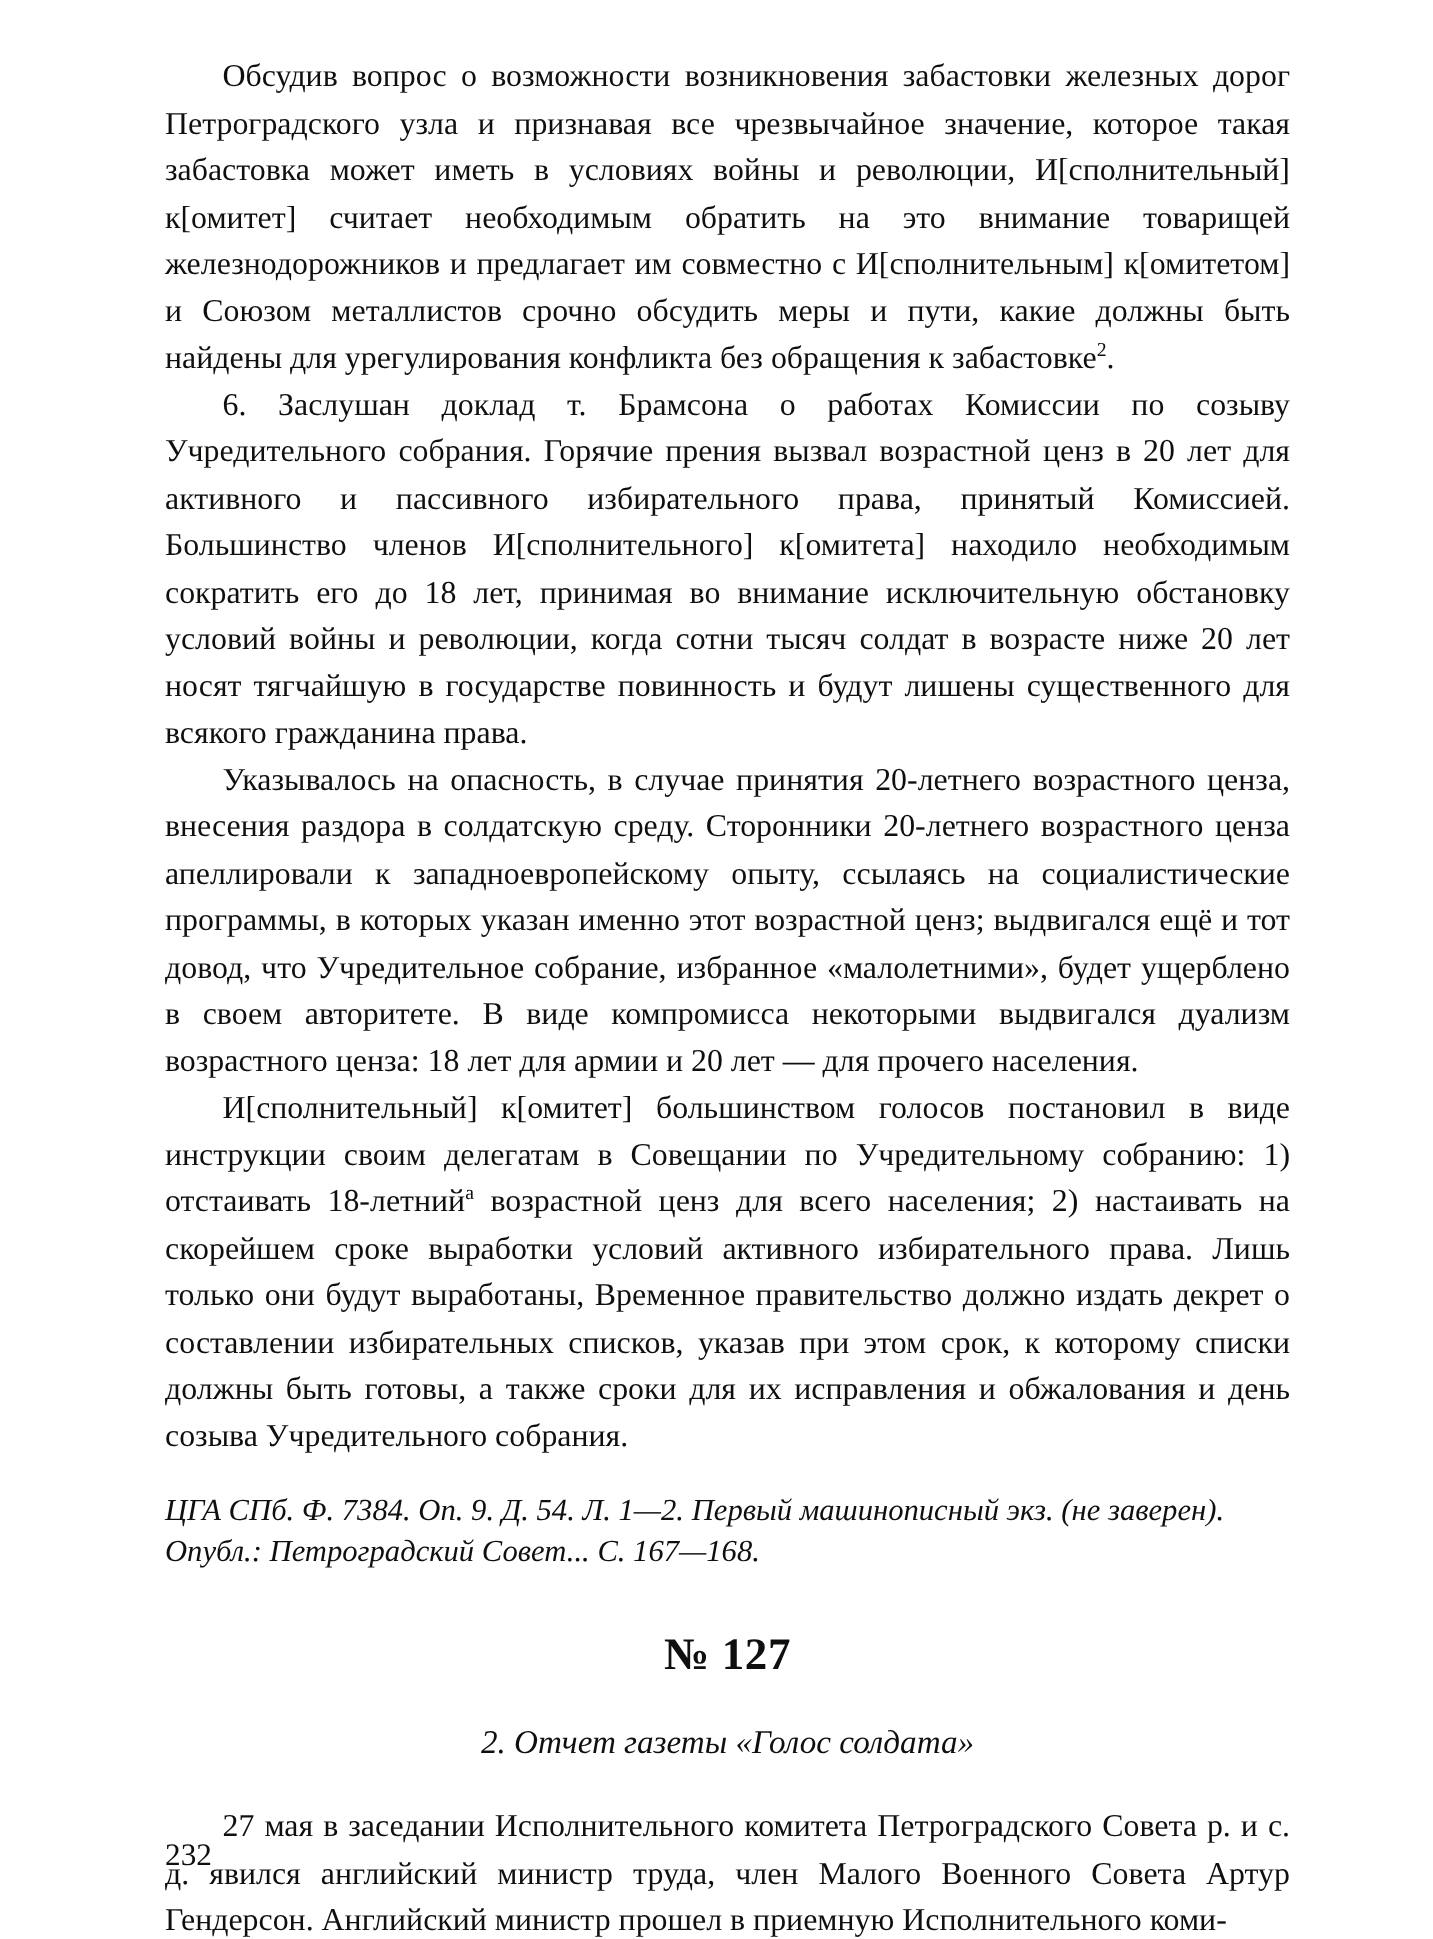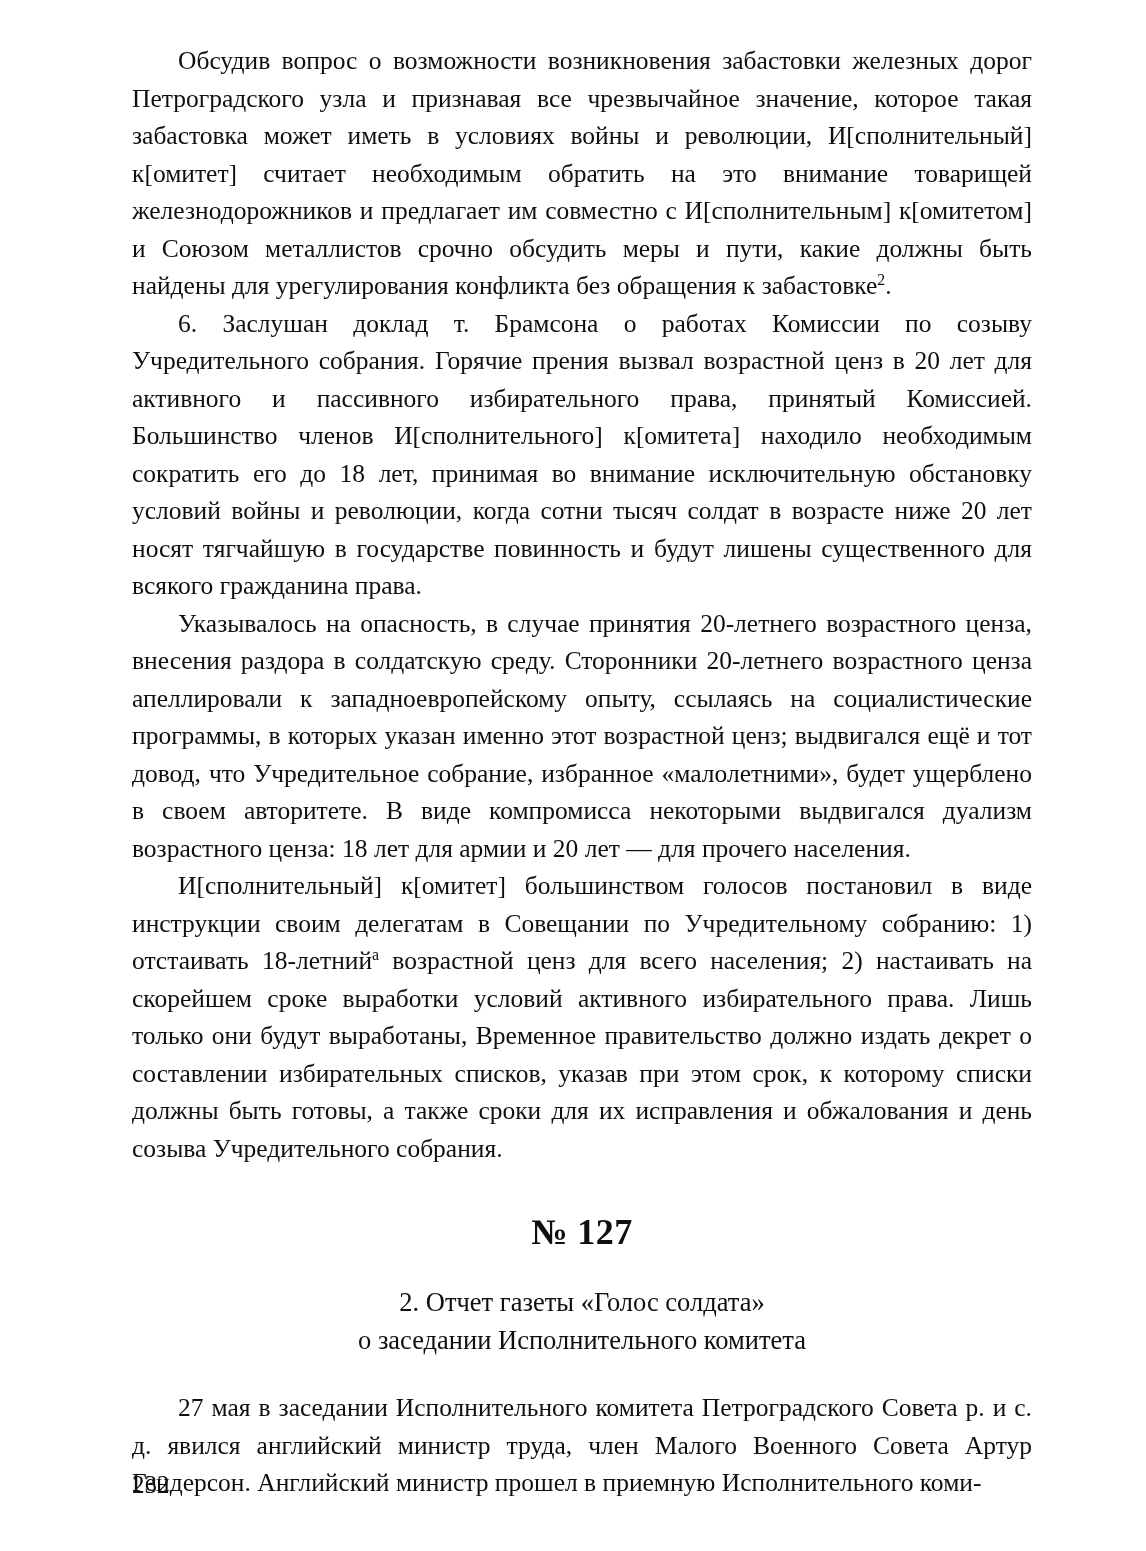--- a/index.html
+++ b/index.html
@@ -51,20 +51,21 @@
   }
   .doc-number {
     text-align: center;
     font-size: 36px;
     font-weight: bold;
     margin-top: 44px;
     letter-spacing: 0.5px;
   }
   .doc-title {
     text-align: center;
+    font-style: italic;
     font-size: 26.5px;
     line-height: 38px;
     margin-top: 30px;
   }
   .after-title {
     margin-top: 30px;
   }
   .page-number {
     position: absolute;
     left: 132px;
@@ -83,26 +84,29 @@
 
 
     <p>6. Заслушан доклад т. Брамсона о работах Комиссии по созыву Учредительного собрания. Горячие прения вызвал возрастной ценз в 20 лет для активного и пассивного избирательного права, принятый Комиссией. Большинство членов И[сполнительного] к[омитета] находило необходимым сократить его до 18 лет, принимая во внимание исключительную обстановку условий войны и революции, когда сотни тысяч солдат в возрасте ниже 20 лет носят тягчайшую в государстве повинность и будут лишены существенного для всякого гражданина права.</p>
 
     <p>Указывалось на опасность, в случае принятия 20-летнего возрастного ценза, внесения раздора в солдатскую среду. Сторонники 20-летнего возрастного ценза апеллировали к западноевропейскому опыту, ссылаясь на социалистические программы, в которых указан именно этот возрастной ценз; выдвигался ещё и тот довод, что Учредительное собрание, избранное «малолетними», будет ущерблено в своем авторитете. В виде компромисса некоторыми выдвигался дуализм возрастного ценза: 18 лет для армии и 20 лет — для прочего населения.</p>
 
     <p><span>И[сполнительный] к[омитет] большинством голосов постановил в виде инструкции своим делегатам в Совещании по Учредительному собранию: 1) отстаивать 18-летний</span><sup>а</sup><span> возрастной ценз для всего населения; 2) настаивать на </span><span>скорейшем сроке выработки условий активного избирательного права. Лишь только они будут выработаны, Временное правительство должно издать декрет о составлении избирательных списков, указав при этом срок, к которому списки должны быть готовы, а также сроки для их исправления и обжалования и день созыва Учредительного собрания.</span></p>
 
   </div>
 
+  <div class="source-note">
+    <div>ЦГА СПб. Ф. 7384. Оп. 9. Д. 54. Л. 1—2. Первый машинописный экз. (не заверен).</div>
+    <div>Опубл.: Петроградский Совет... С. 167—168.</div>
+  </div>
 
   <div class="doc-number">№ 127</div>
 
   <div class="doc-title">
     <div>2. Отчет газеты «Голос солдата»</div>
-    <div>о заседании Исполнительного комитета</div>
   </div>
 
   <div class="body-text after-title">
     <p>27 мая в заседании Исполнительного комитета Петроградского Совета р. и с. д. явился английский министр труда, член Малого Военного Совета Артур Гендерсон. Английский министр прошел в приемную Исполнительного коми-</p>
   </div>
 
   <div class="page-number">232</div>
 
 </div>
 

